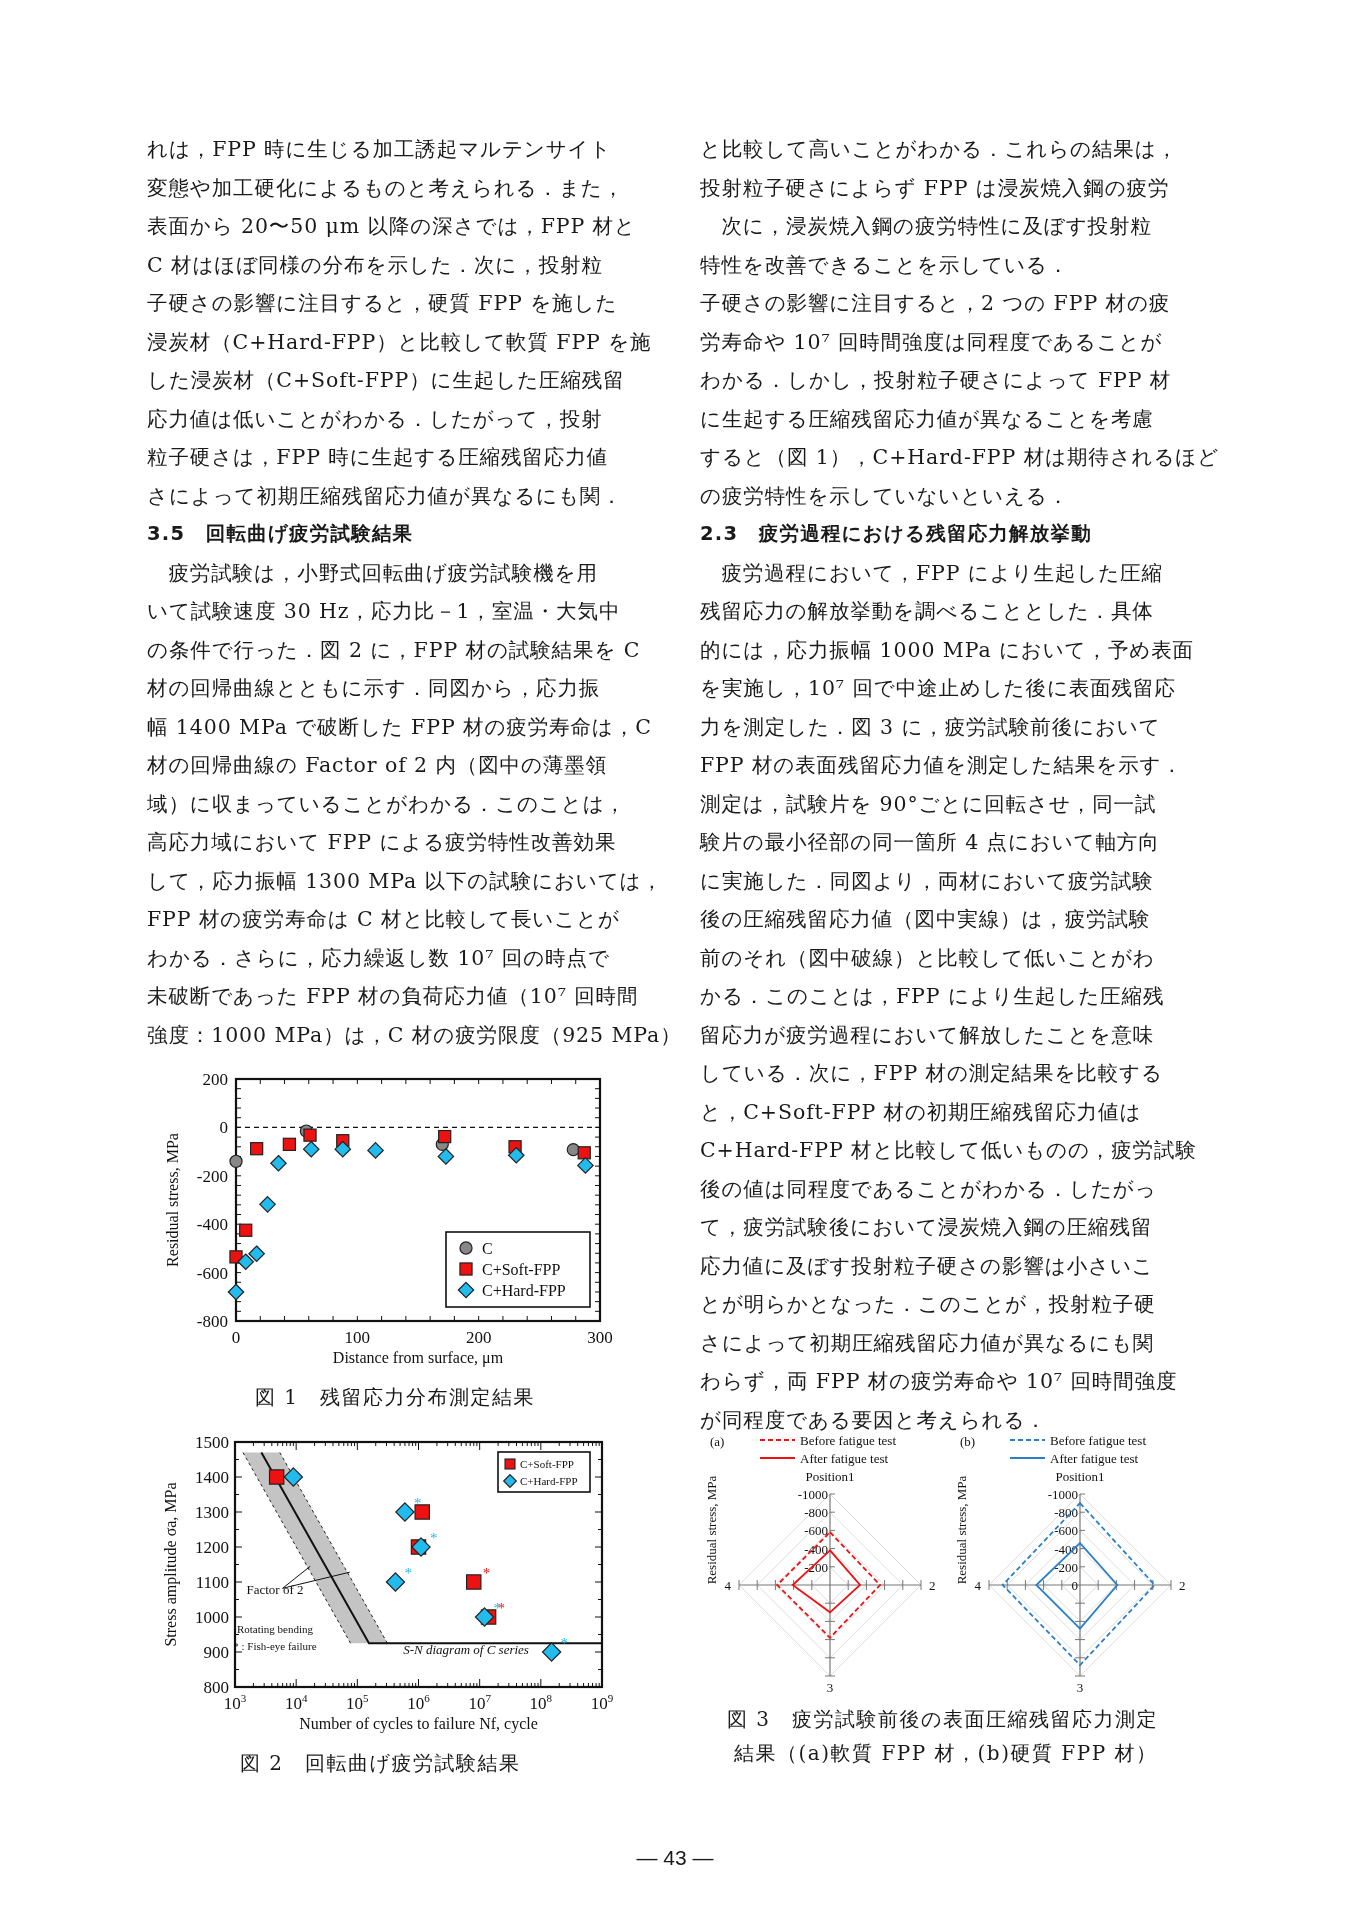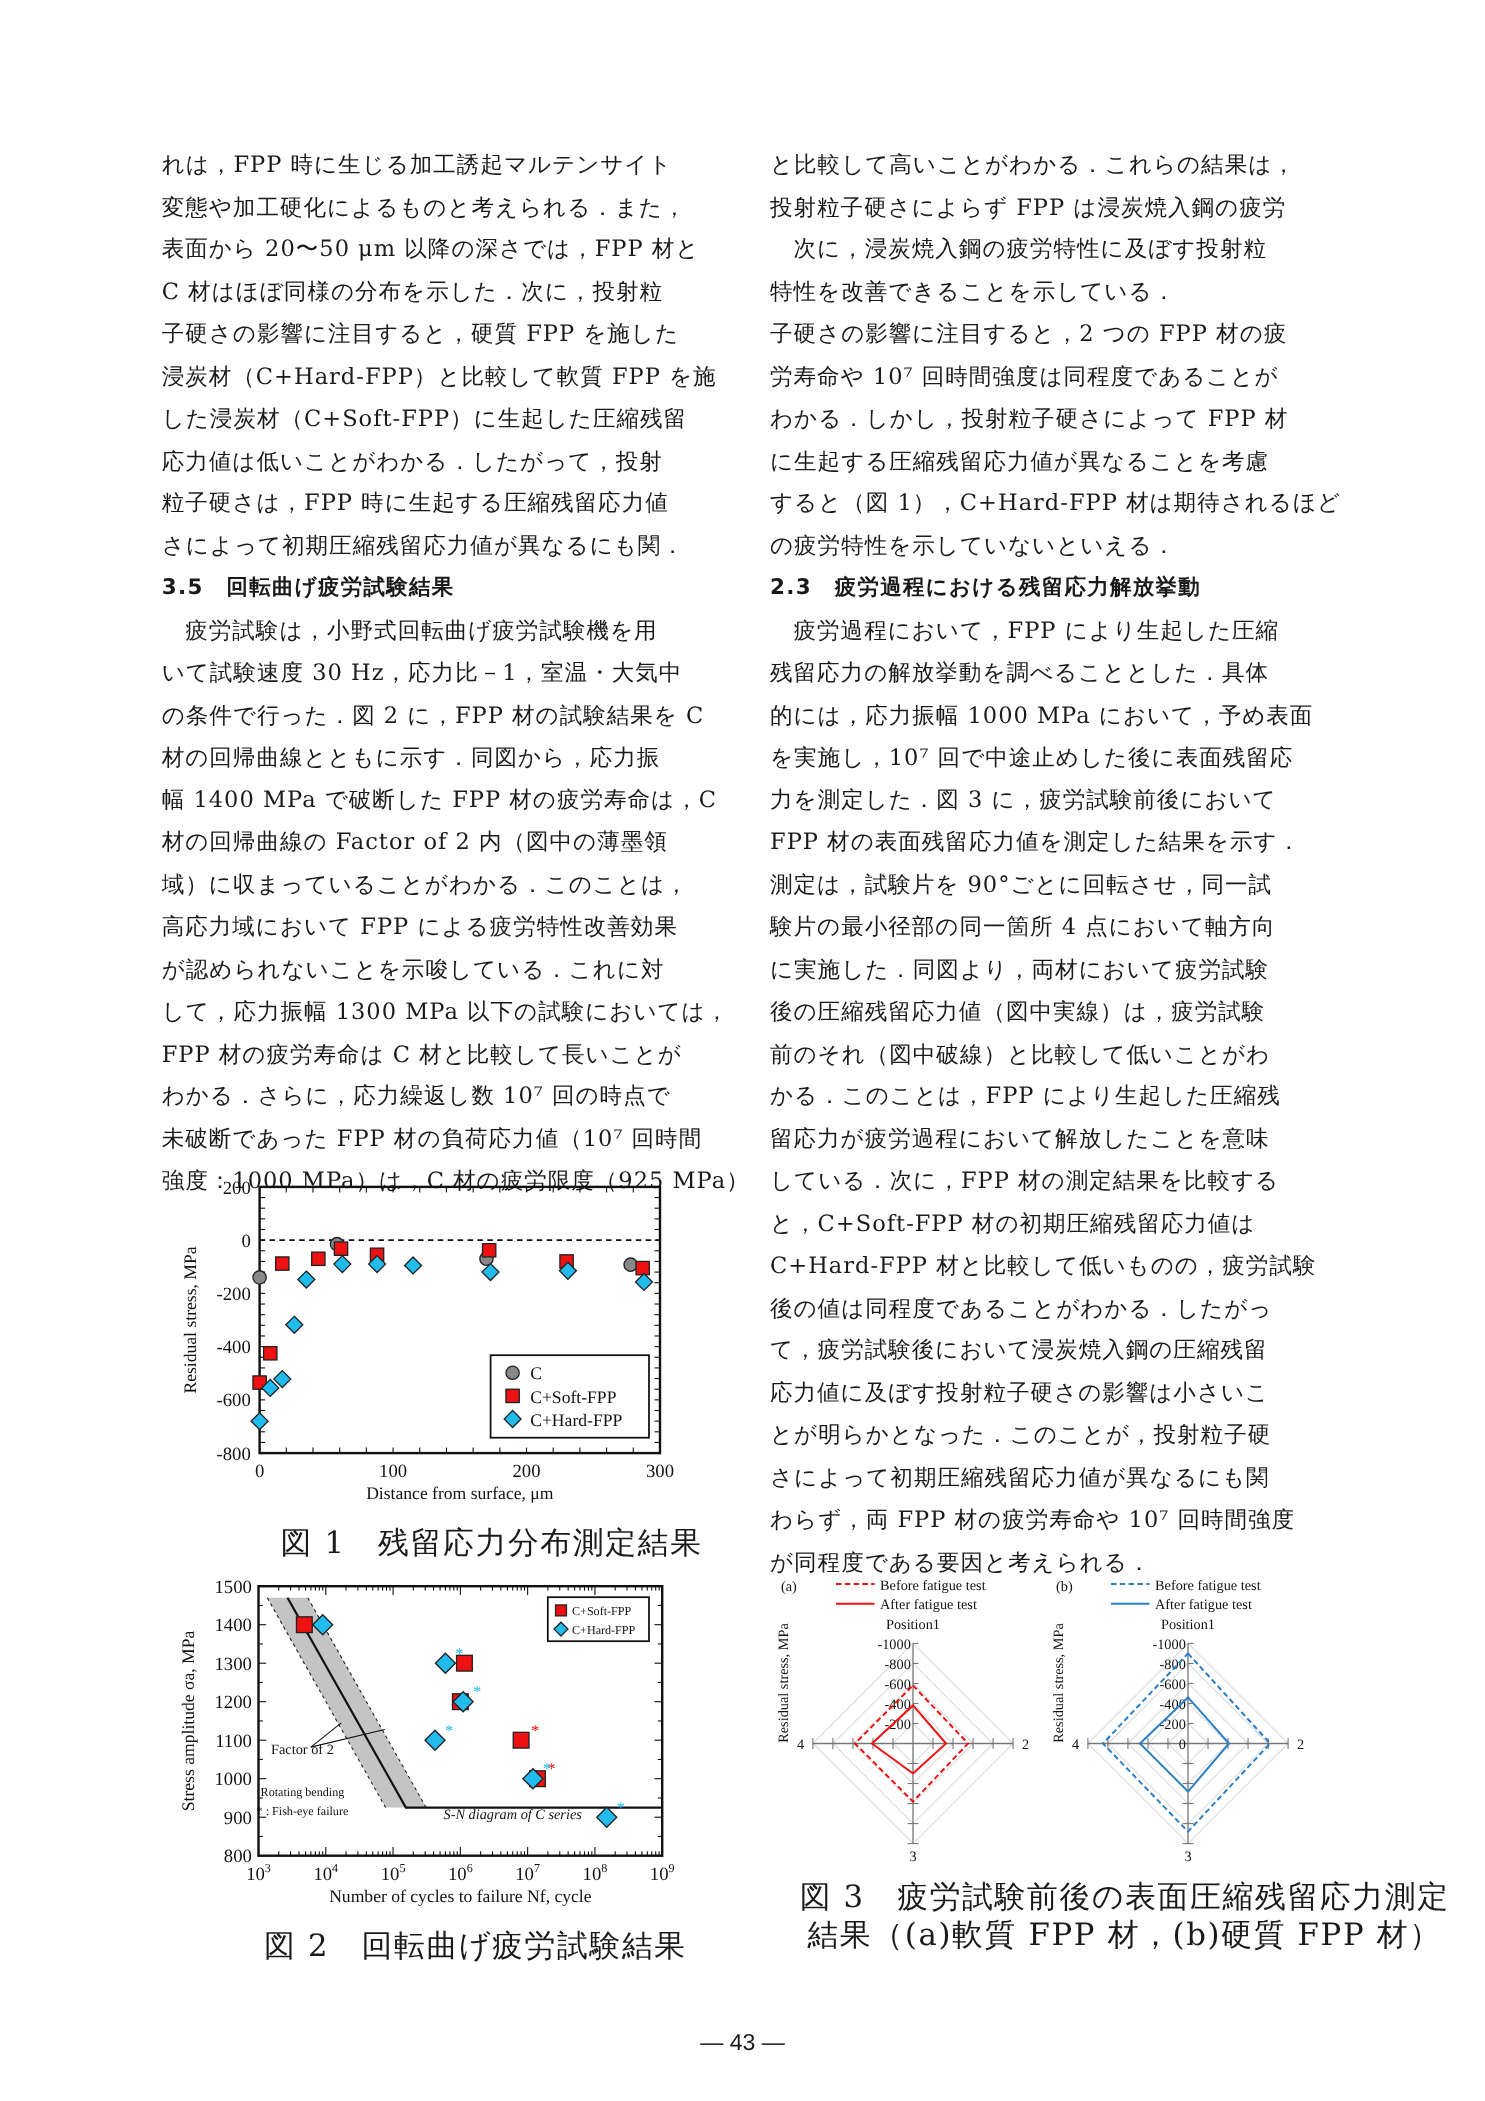--- a/index.html
+++ b/index.html
@@ -6,21 +6,21 @@
   body { width:1350px; height:1910px; position:relative; overflow:hidden;
          font-family:"DejaVu Serif","Liberation Serif",serif; color:#1a1a1a; }
   .col { position:absolute; width:490px; }
   .col-left { left:147px; top:130px; }
   .col-right { left:700px; top:130px; }
   .line { height:38.5px; line-height:38.5px; font-size:20.5px; white-space:nowrap;
           letter-spacing:0.9px; }
   .heading { font-family:"DejaVu Sans","Liberation Sans",sans-serif; font-weight:bold;
              font-size:19.5px; letter-spacing:1.2px; }
   .fig { position:absolute; }
-  .caption { position:absolute; font-size:28px; letter-spacing:1.5px; white-space:nowrap; }
+  .caption { position:absolute; font-size:20px; letter-spacing:1.5px; white-space:nowrap; }
   svg text { font-family:"Liberation Serif","DejaVu Serif",serif; fill:#111; }
   .pageno { position:absolute; left:0; width:1350px; top:1846px; text-align:center;
             font-family:"Liberation Sans","DejaVu Sans",sans-serif; font-size:21px; }
 </style>
 </head>
 <body>
 
 <div class="col col-left">
   <div id="lc-p1">
       <div class="line">れは，FPP 時に生じる加工誘起マルテンサイト</div>
@@ -37,21 +37,20 @@
   <div class="line heading">3.5　回転曲げ疲労試験結果</div>
   <div id="lc-p2">
       <div class="line">　疲労試験は，小野式回転曲げ疲労試験機を用</div>
       <div class="line">いて試験速度 30 Hz，応力比－1，室温・大気中</div>
       <div class="line">の条件で行った．図 2 に，FPP 材の試験結果を C</div>
       <div class="line">材の回帰曲線とともに示す．同図から，応力振</div>
       <div class="line">幅 1400 MPa で破断した FPP 材の疲労寿命は，C</div>
       <div class="line">材の回帰曲線の Factor of 2 内（図中の薄墨領</div>
       <div class="line">域）に収まっていることがわかる．このことは，</div>
       <div class="line">高応力域において FPP による疲労特性改善効果</div>
-      <div class="line">が認められないことを示唆している．これに対</div>
       <div class="line">して，応力振幅 1300 MPa 以下の試験においては，</div>
       <div class="line">FPP 材の疲労寿命は C 材と比較して長いことが</div>
       <div class="line">わかる．さらに，応力繰返し数 10⁷ 回の時点で</div>
       <div class="line">未破断であった FPP 材の負荷応力値（10⁷ 回時間</div>
       <div class="line">強度：1000 MPa）は，C 材の疲労限度（925 MPa）</div>
     </div>
 </div>
 
 <div class="col col-right">
   <div id="rc-p1">

